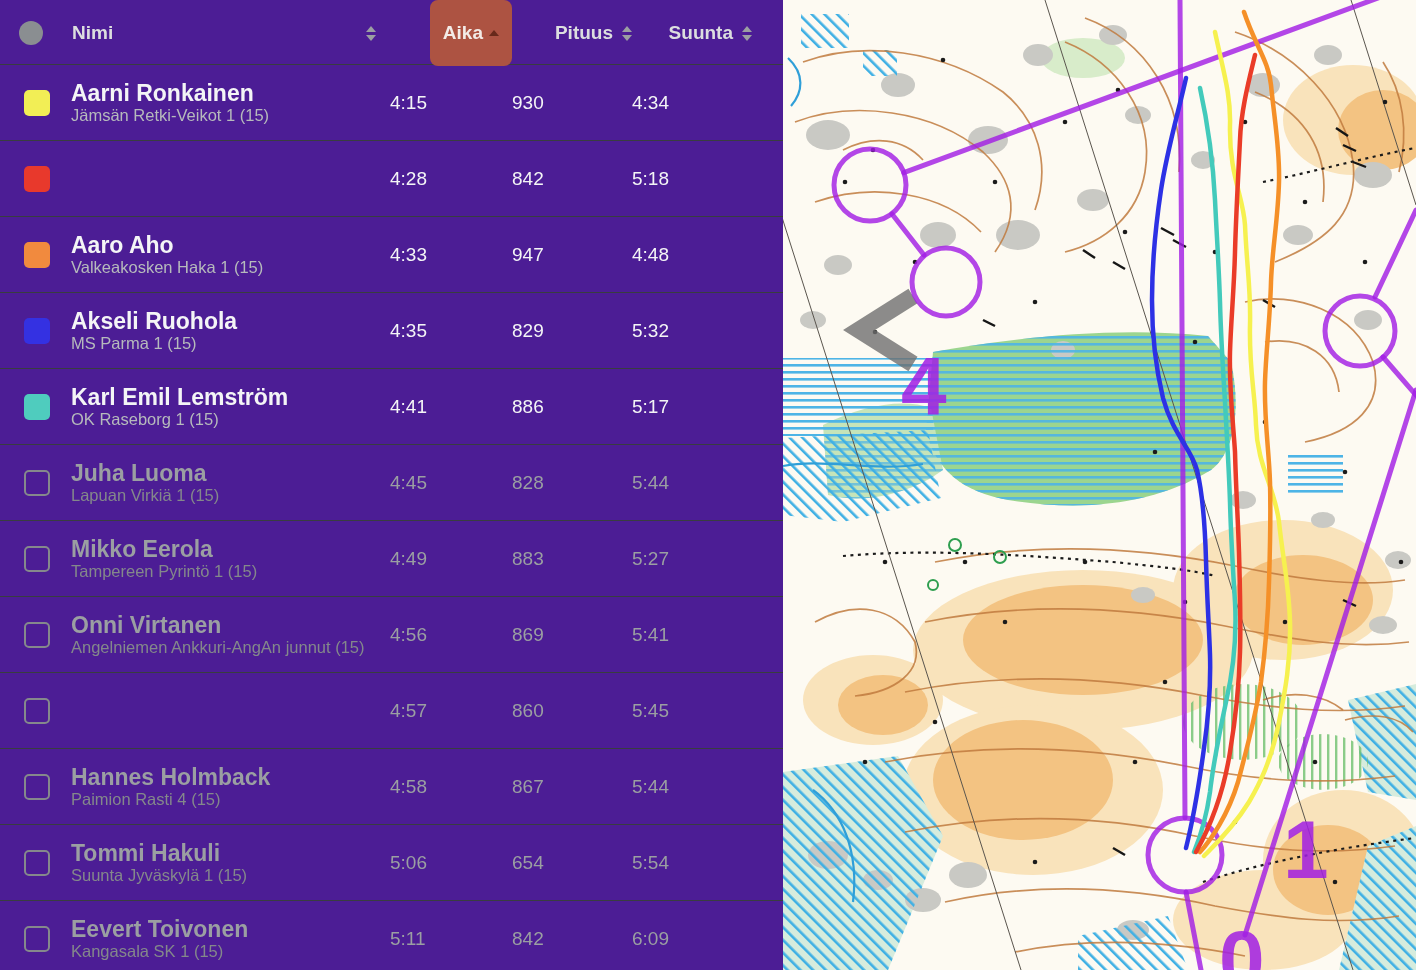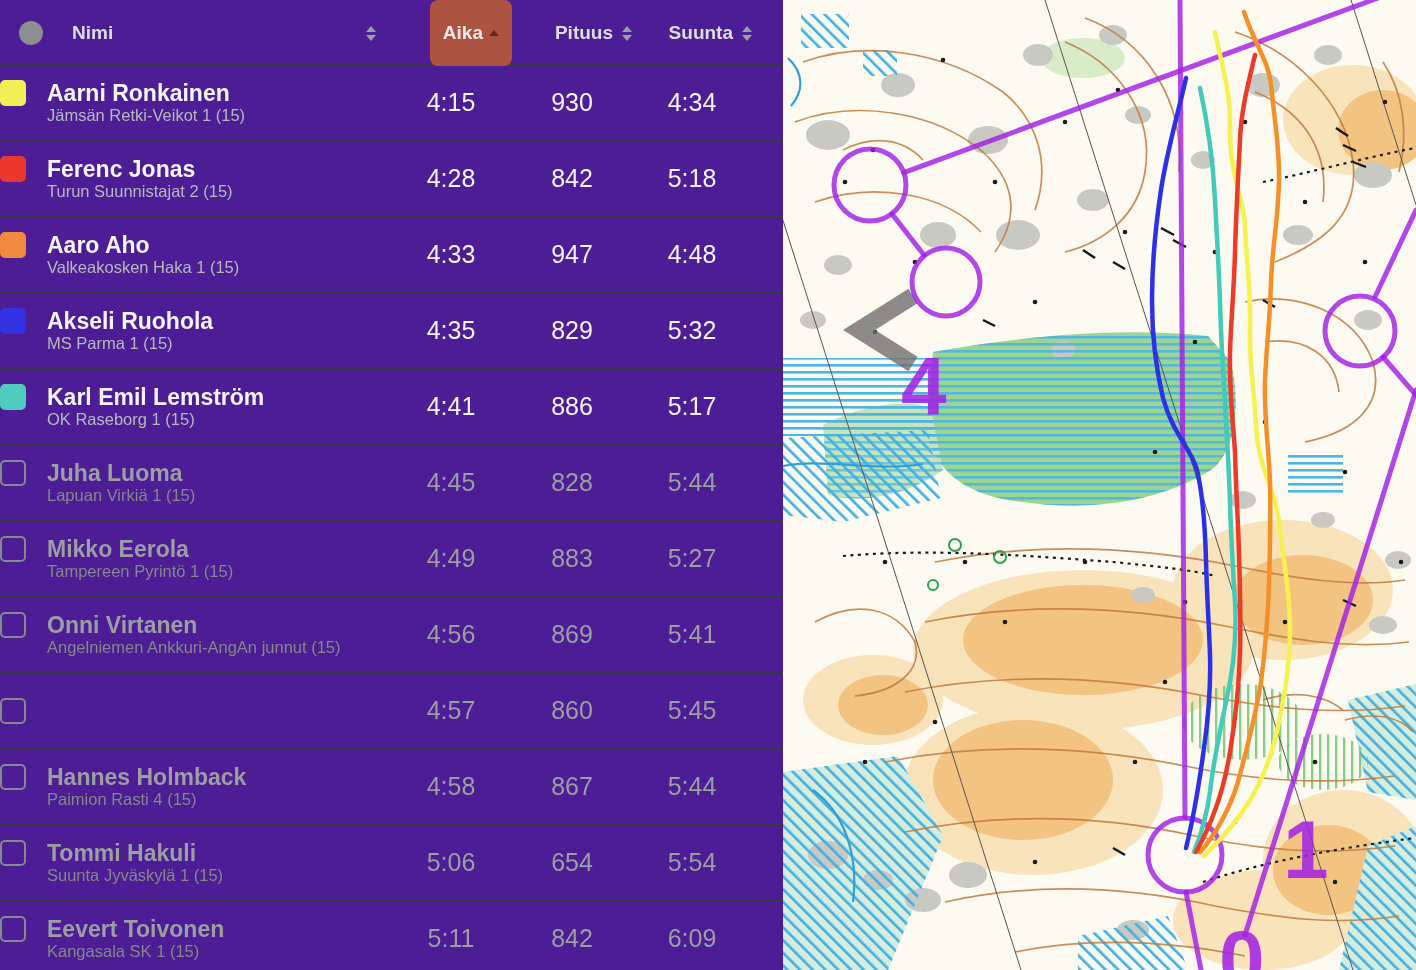--- a/index.html
+++ b/index.html
@@ -15,27 +15,27 @@
   .name-th .sort{margin-left:auto;margin-right:14px}
   .num-th{display:flex;justify-content:flex-end;align-items:center;gap:9px}
   .sort{display:flex;flex-direction:column;gap:3px;cursor:pointer}
   .tri{width:0;height:0;border-left:5px solid transparent;border-right:5px solid transparent}
   .tri.up{border-bottom:6px solid #9b9fa2}
   .tri.down{border-top:6px solid #9b9fa2}
   .pill{display:flex;align-items:center;gap:6px;background:#ad5342;border-radius:8px;padding:22px 13px;cursor:pointer}
   .pill .pill-label{color:#f3ebe7;font-size:19px;font-weight:700}
   .pill .tri.up{border-bottom-color:#67291b}
   .row{display:grid;grid-template-columns:390px 122px 120px 120px;height:75px;align-items:center;padding-right:31px;border-top:1px solid #393d40;cursor:pointer}
-  .name-cell{display:flex;align-items:flex-start;min-width:0}
+  .name-cell{display:flex;align-items:center;padding-left:24px;min-width:0}
   .checkbox{width:26px;height:26px;border-radius:5px;border:2px solid #85898c;flex:none;box-sizing:border-box}
   .checkbox.filled{border:none}
   .names{margin-left:21px;min-width:0}
   .runner{font-size:23px;font-weight:700;color:#9b9fa2;line-height:1.15;white-space:nowrap}
   .club{font-size:16.5px;color:#84888b;white-space:nowrap}
-  .num{font-size:25px;color:#9b9fa2;text-align:center}
+  .num{font-size:19px;color:#9b9fa2;text-align:left}
   .row.selected .runner,.row.selected .num{color:#f4f5f6}
   .row.selected .club{color:#b6babc}
 
   
   .map-wrap{position:relative;width:633px;height:970px;background:#fcf9f2;overflow:hidden;cursor:grab}
   svg{display:block}
   .c{fill:none;stroke:#c07a3e;stroke-width:1.7;opacity:.85}
   .course{fill:none;stroke:#a21fe4;stroke-width:5;opacity:.82;stroke-linecap:round}
   .cnum{fill:#a21fe4;opacity:.85;font-weight:700;font-size:82px;font-family:"Liberation Sans",sans-serif}
   .trk{fill:none;stroke-width:4.5;stroke-linecap:round;stroke-linejoin:round}
@@ -90,24 +90,20 @@
       </div>
     </div>
     <div class="cell num time">4:15</div>
     <div class="cell num len">930</div>
     <div class="cell num pace">4:34</div>
   </div>
 
   <div class="row selected">
     <div class="cell name-cell">
       <span class="checkbox filled" style="background: rgb(232, 57, 44);"></span>
-      <div class="names">
-        <div class="runner">Ferenc Jonas</div>
-        <div class="club">Turun Suunnistajat 2 (15)</div>
-      </div>
     </div>
     <div class="cell num time">4:28</div>
     <div class="cell num len">842</div>
     <div class="cell num pace">5:18</div>
   </div>
 
   <div class="row selected">
     <div class="cell name-cell">
       <span class="checkbox filled" style="background: rgb(241, 138, 62);"></span>
       <div class="names">

